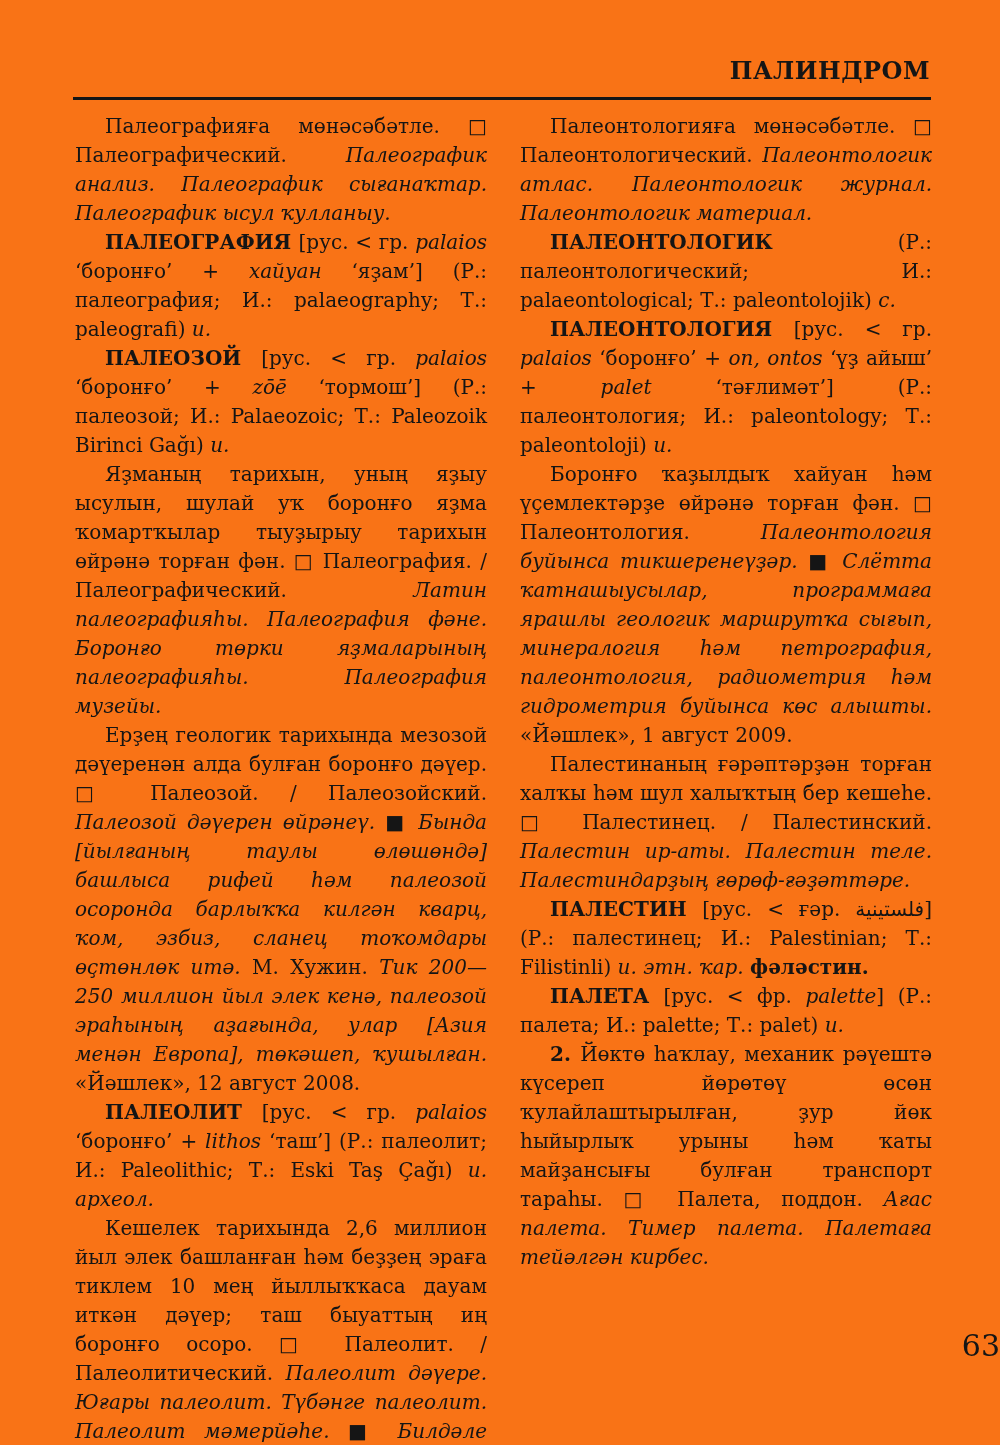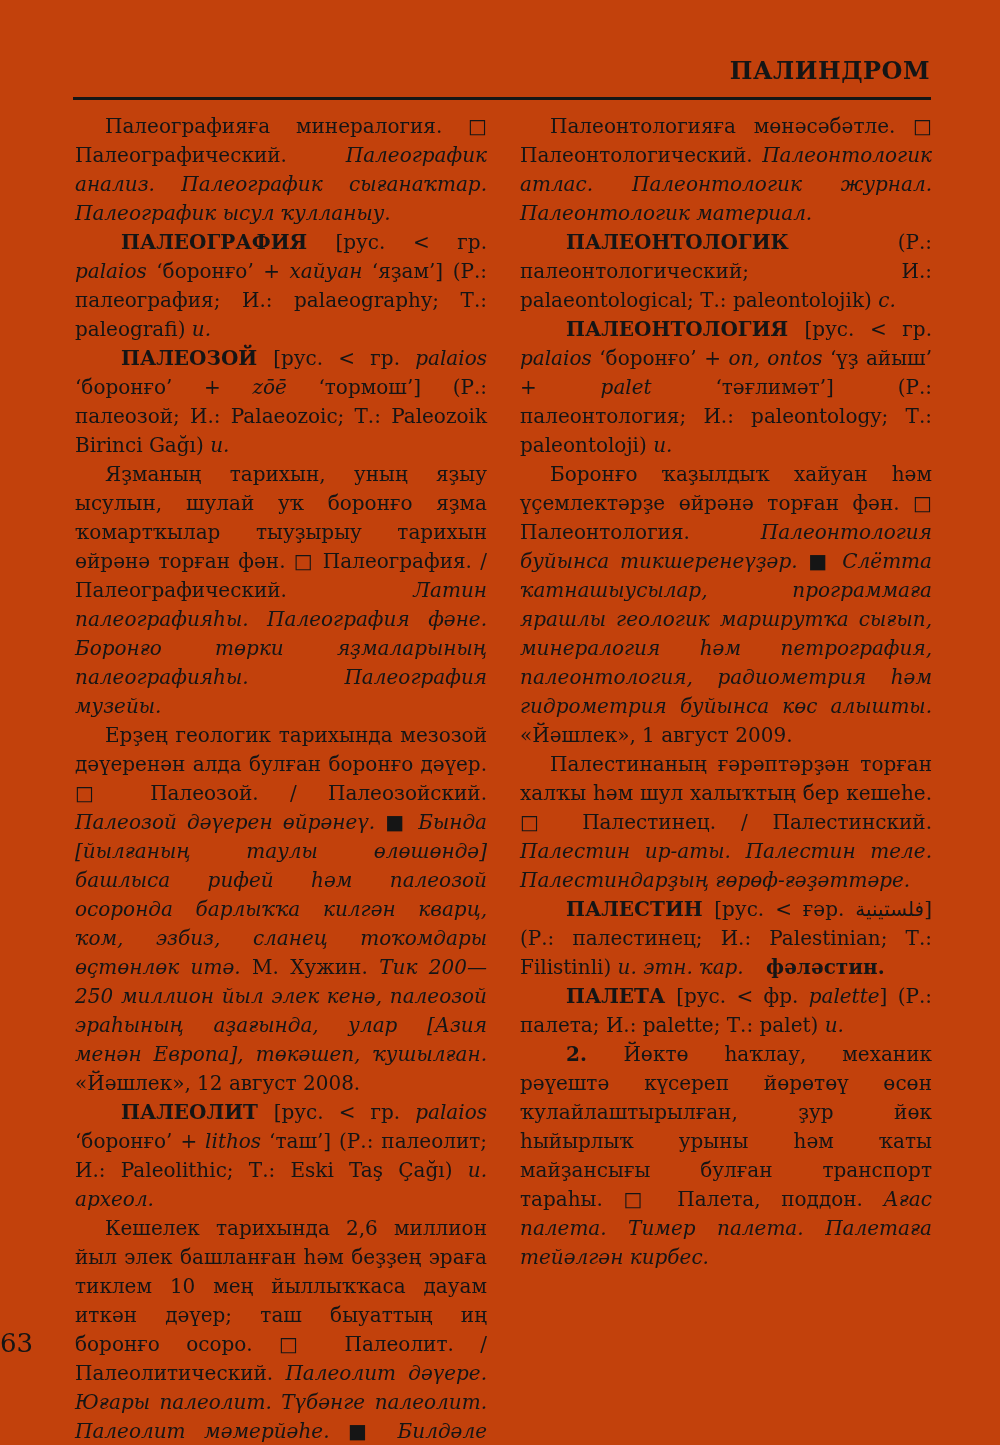--- a/index.html
+++ b/index.html
@@ -4,21 +4,21 @@
 <style>
   html, body {
     margin: 0;
     padding: 0;
     background: #ffffff;
   }
   .page {
     position: relative;
     width: 1000px;
     height: 1445px;
-    background: #c2410c;
+    background: #f97316;
     color: #151515;
     font-family: "DejaVu Serif", "DejaVu Sans", "Liberation Serif", serif;
     overflow: hidden;
   }
   .running-head {
     position: absolute;
     top: 56px;
     right: 70px;
     font-weight: bold;
     font-size: 24px;
@@ -48,42 +48,42 @@
   }
   .column p {
     margin: 0;
     padding: 0;
     text-indent: 30px;
   }
   .column p.noindent {
     text-indent: 0;
   }
   .it { font-style: italic; }
-  .bd { font-weight: bold; margin-left: 16px; }
+  .bd { font-weight: bold; }
   .page-number {
     position: absolute;
     top: 1328px;
     left: 0;
     width: 100%;
-    text-align: left;
-    font-size: 26px;
+    text-align: right;
+    font-size: 30px;
   }
 </style>
 </head>
 <body>
 
 <div class="page">
 
   <div class="running-head">ПАЛИНДРОМ</div>
 
   <div class="rule"></div>
 
   <div class="columns">
     <div class="column">
-        <p><span>Палеографияға минералогия. □ Палеографический. </span><span class="it">Палеографик анализ. Палеографик сығанаҡтар. Палеографик ысул ҡулланыу.</span></p>
+        <p><span>Палеографияға мөнәсәбәтле. □ Палеографический. </span><span class="it">Палеографик анализ. Палеографик сығанаҡтар. Палеографик ысул ҡулланыу.</span></p>
         <p><span class="bd">ПАЛЕОГРАФИЯ </span><span>[рус. &lt; гр. </span><span class="it">palaios </span><span>‘боронғо’ + </span><span class="it">хайуан </span><span>‘яҙам’] (Р.: палеография; И.: palaeography; Т.: paleografi) </span><span class="it">и.</span></p>
         <p><span class="bd">ПАЛЕОЗОЙ </span><span>[рус. &lt; гр. </span><span class="it">palaios </span><span>‘боронғо’ + </span><span class="it">zōē </span><span>‘тормош’] (Р.: палеозой; И.: Palaeozoic; Т.: Paleozoik Birinci Gağı) </span><span class="it">и.</span></p>
         <p><span>Яҙманың тарихын, уның яҙыу ысулын, шулай уҡ боронғо яҙма ҡомартҡылар тыуҙырыу тарихын өйрәнә торған фән. □ Палеография. / Палеографический. </span><span class="it">Латин палеографияһы. Палеография фәне. Боронғо төрки яҙмаларының палеографияһы. Палеография музейы.</span></p>
         <p><span>Ерҙең геологик тарихында мезозой дәүеренән алда булған боронғо дәүер. □ Палеозой. / Палеозойский. </span><span class="it">Палеозой дәүерен өйрәнеү. </span><span>■ </span><span class="it">Бында [йылғаның таулы өлөшөндә] башлыса рифей һәм палеозой осоронда барлыҡҡа килгән кварц, ҡом, эзбиз, сланец тоҡомдары өҫтөнлөк итә. </span><span>М. Хужин. </span><span class="it">Тик 200—250 миллион йыл элек кенә, палеозой эраһының аҙағында, улар [Азия менән Европа], төкәшеп, ҡушылған. </span><span>«Йәшлек», 12 август 2008.</span></p>
         <p><span class="bd">ПАЛЕОЛИТ </span><span>[рус. &lt; гр. </span><span class="it">palaios </span><span>‘боронғо’ + </span><span class="it">lithos </span><span>‘таш’] (Р.: палеолит; И.: Paleolithic; Т.: Eski Taş Çağı) </span><span class="it">и. археол.</span></p>
         <p><span>Кешелек тарихында 2,6 миллион йыл элек башланған һәм беҙҙең эраға тиклем 10 мең йыллыҡҡаса дауам иткән дәүер; таш быуаттың иң боронғо осоро. □ Палеолит. / Палеолитический. </span><span class="it">Палеолит дәүере. Юғары палеолит. Түбәнге палеолит. Палеолит мәмерйәһе. </span><span>■ </span><span class="it">Билдәле ғалимдарҙың тикшереүҙәре боронғо таш быуат (палеолит) дәүерендә үк кешеләрҙең календарь төҙөгәнен раҫлай. </span></p>
       </div>
     <div class="column">
         <p><span>Палеонтологияға мөнәсәбәтле. □ Палеонтологический. </span><span class="it">Палеонтологик атлас. Палеонтологик журнал. Палеонтологик материал.</span></p>
         <p><span class="bd">ПАЛЕОНТОЛОГИК </span><span>(Р.: палеонтологический; И.: palaeontological; Т.: paleontolojik) </span><span class="it">с.</span></p>

